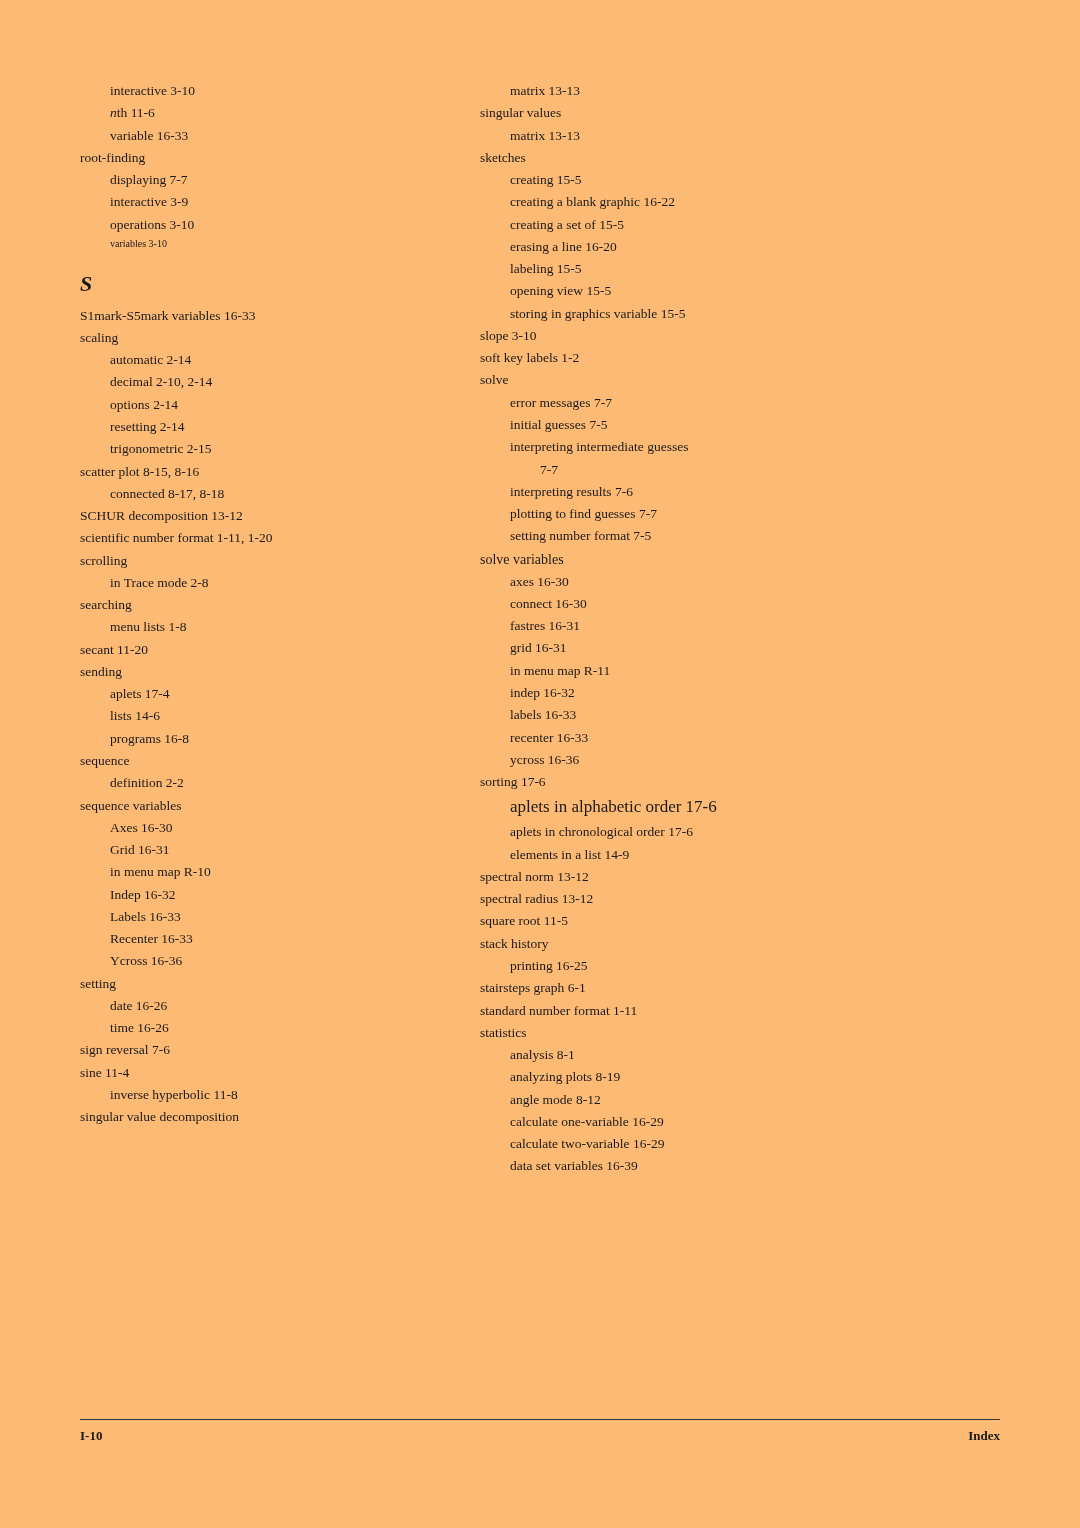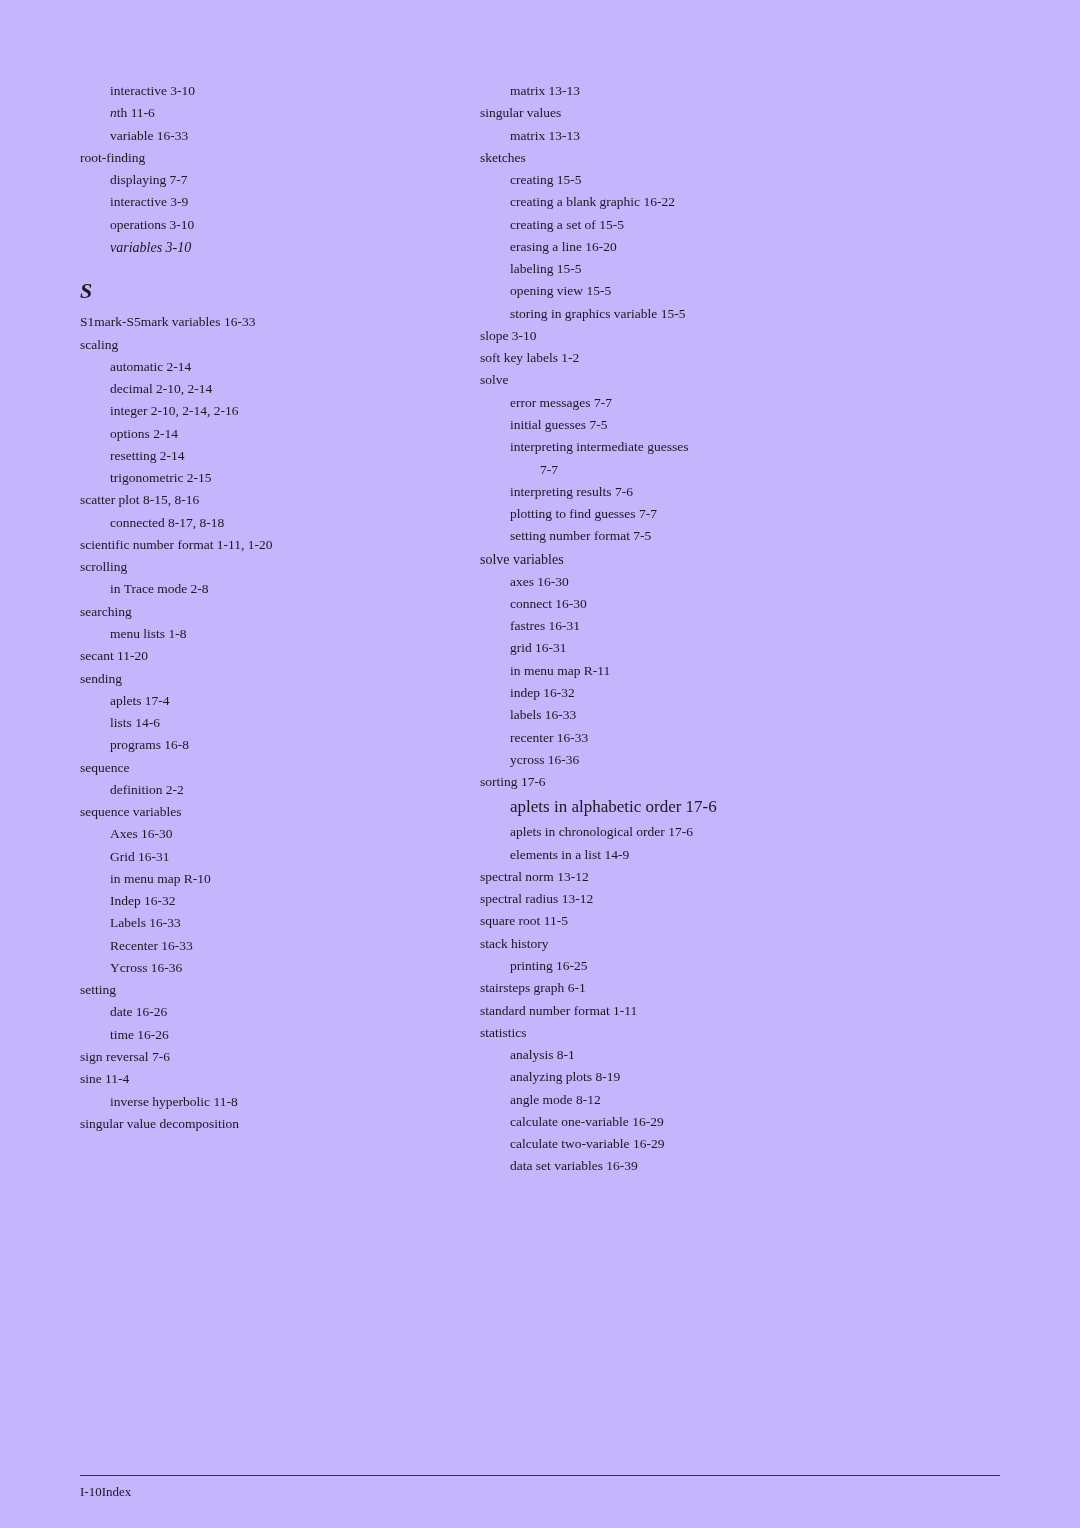--- a/index.html
+++ b/index.html
@@ -13,22 +13,22 @@
       font-family: 'Times New Roman', Times, serif;
       font-size: 13.5px;
       color: #1a1a1a;
       width: 1080px;
       min-height: 1528px;
     }
 
     .page {
       width: 1080px;
       min-height: 1528px;
-      background: #c4b5fd;
-      padding: 80px 80px 28px 80px;
+      background: #fdba74;
+      padding: 80px 80px 84px 80px;
       display: flex;
       flex-direction: column;
     }
 
     .content-area {
       display: flex;
       flex-direction: row;
       gap: 0;
       flex: 1;
     }
@@ -38,56 +38,58 @@
       padding-right: 40px;
     }
 
     .right-column {
       width: 420px;
       padding-left: 20px;
     }
 
     .footer {
       display: flex;
+      justify-content: space-between;
       border-top: 1px solid #333;
       padding-top: 8px;
       margin-top: auto;
       font-size: 13px;
+      font-weight: bold;
     }
 
     .footer-left, .footer-right {
       font-size: 13px;
     }
   </style>
 </head>
 <body>
 
 <div class="page">
   <div class="content-area">
     <div class="left-column">
 
     <div style="line-height: 1.65; font-size: 13.5px; padding-left: 30px;">interactive 3-10</div>
         <div style="line-height: 1.65; font-size: 13.5px; padding-left: 30px;"><em>n</em>th 11-6</div>
         <div style="line-height: 1.65; font-size: 13.5px; padding-left: 30px;">variable 16-33</div>
         <div style="line-height: 1.65; font-size: 13.5px;">root-finding</div>
         <div style="line-height: 1.65; font-size: 13.5px; padding-left: 30px;">displaying 7-7</div>
         <div style="line-height: 1.65; font-size: 13.5px; padding-left: 30px;">interactive 3-9</div>
         <div style="line-height: 1.65; font-size: 13.5px; padding-left: 30px;">operations 3-10</div>
-        <div style="line-height: 1.65; font-size: 14px; padding-left: 30px; font-style: italic;">variables 3-10</div>
+        <div style="line-height: 1.65; font-size: 10px; padding-left: 30px;">variables 3-10</div>
         <div style="line-height: 1.65; font-size: 22px; font-weight: bold; font-style: italic; margin-top: 14px; margin-bottom: 2px;">S</div>
         <div style="line-height: 1.65; font-size: 13.5px;">S1mark-S5mark variables 16-33</div>
         <div style="line-height: 1.65; font-size: 13.5px;">scaling</div>
         <div style="line-height: 1.65; font-size: 13.5px; padding-left: 30px;">automatic 2-14</div>
         <div style="line-height: 1.65; font-size: 13.5px; padding-left: 30px;">decimal 2-10, 2-14</div>
-        <div style="line-height: 1.65; font-size: 13.5px; padding-left: 30px;">integer 2-10, 2-14, 2-16</div>
         <div style="line-height: 1.65; font-size: 13.5px; padding-left: 30px;">options 2-14</div>
         <div style="line-height: 1.65; font-size: 13.5px; padding-left: 30px;">resetting 2-14</div>
         <div style="line-height: 1.65; font-size: 13.5px; padding-left: 30px;">trigonometric 2-15</div>
         <div style="line-height: 1.65; font-size: 13.5px;">scatter plot 8-15, 8-16</div>
         <div style="line-height: 1.65; font-size: 13.5px; padding-left: 30px;">connected 8-17, 8-18</div>
+        <div style="line-height: 1.65; font-size: 13.5px;">SCHUR decomposition 13-12</div>
         <div style="line-height: 1.65; font-size: 13.5px;">scientific number format 1-11, 1-20</div>
         <div style="line-height: 1.65; font-size: 13.5px;">scrolling</div>
         <div style="line-height: 1.65; font-size: 13.5px; padding-left: 30px;">in Trace mode 2-8</div>
         <div style="line-height: 1.65; font-size: 13.5px;">searching</div>
         <div style="line-height: 1.65; font-size: 13.5px; padding-left: 30px;">menu lists 1-8</div>
         <div style="line-height: 1.65; font-size: 13.5px;">secant 11-20</div>
         <div style="line-height: 1.65; font-size: 13.5px;">sending</div>
         <div style="line-height: 1.65; font-size: 13.5px; padding-left: 30px;">aplets 17-4</div>
         <div style="line-height: 1.65; font-size: 13.5px; padding-left: 30px;">lists 14-6</div>
         <div style="line-height: 1.65; font-size: 13.5px; padding-left: 30px;">programs 16-8</div>

